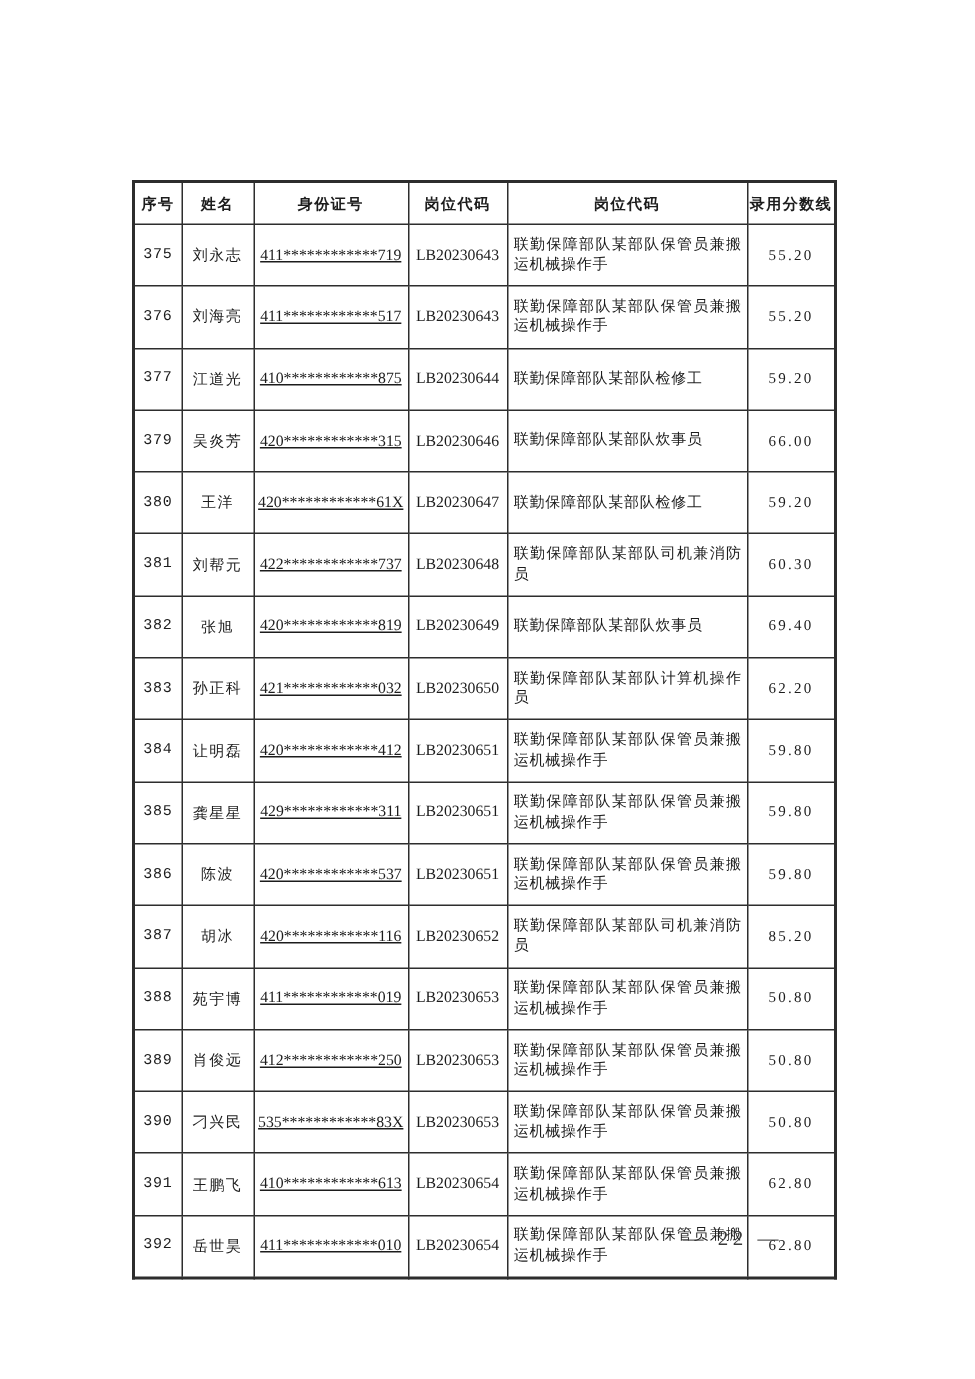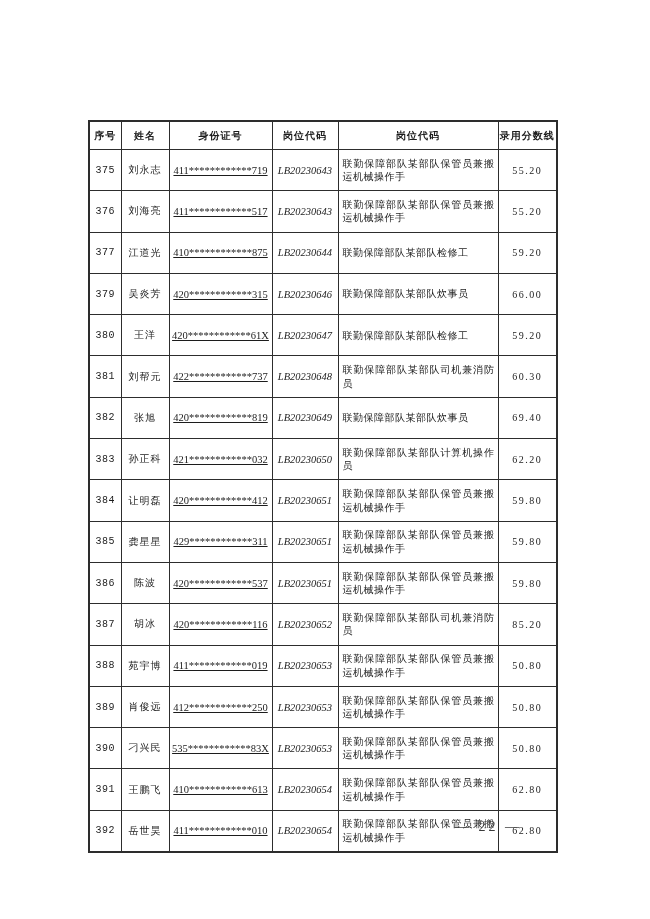--- a/index.html
+++ b/index.html
@@ -39,21 +39,21 @@
   }
   .doc-table td {
     height: 36.3px;
     font-size: 10px;
     text-align: center;
     padding: 0 1px;
   }
   .doc-table td.col-serial { letter-spacing: 0.5px; font-family: Liberation Mono, monospace; }
   .doc-table td.col-name { letter-spacing: 1px; margin-left: 48px; }
   .doc-table td.col-id { font-size: 10.5px; text-decoration: underline; }
-  .doc-table td.col-code { font-size: 10.5px; font-style: italic; }
+  .doc-table td.col-code { font-size: 10.5px; }
   .doc-table td.col-position {
     text-align: justify;
     text-align-last: left;
     padding: 2px 3px 2px 4px;
     line-height: 13.5px;
     letter-spacing: 0.5px;
   }
   .doc-table td.col-score { letter-spacing: 1.5px; }
   .page-number {
     position: absolute;

